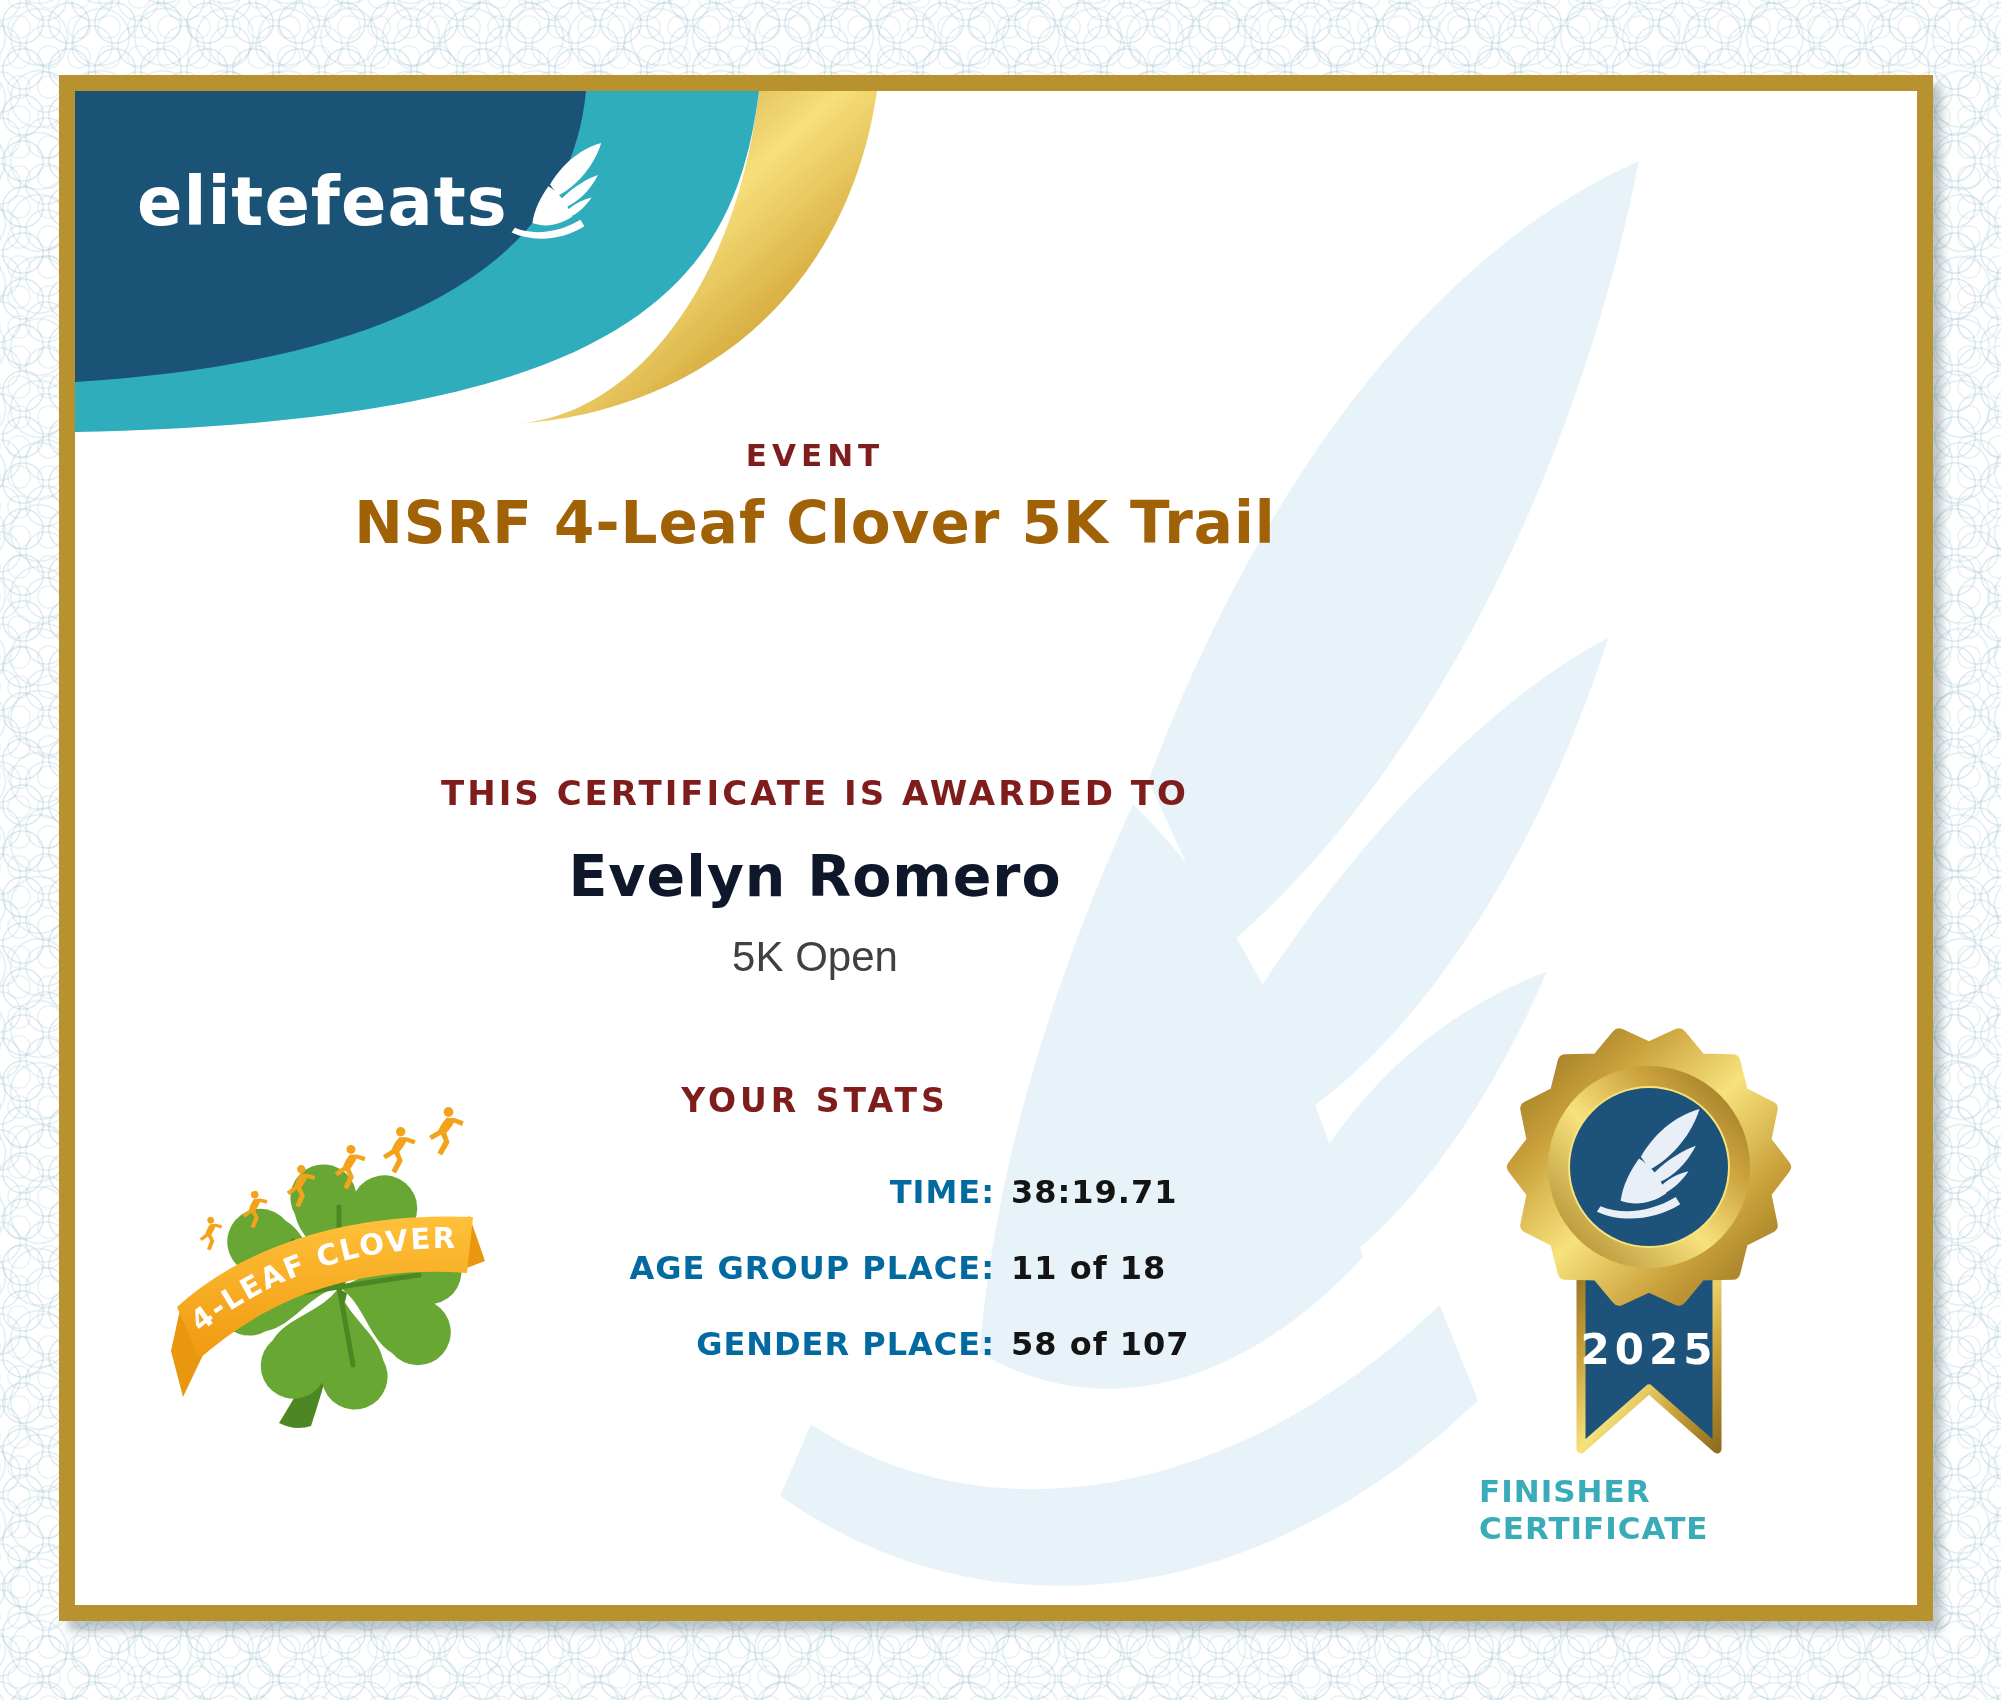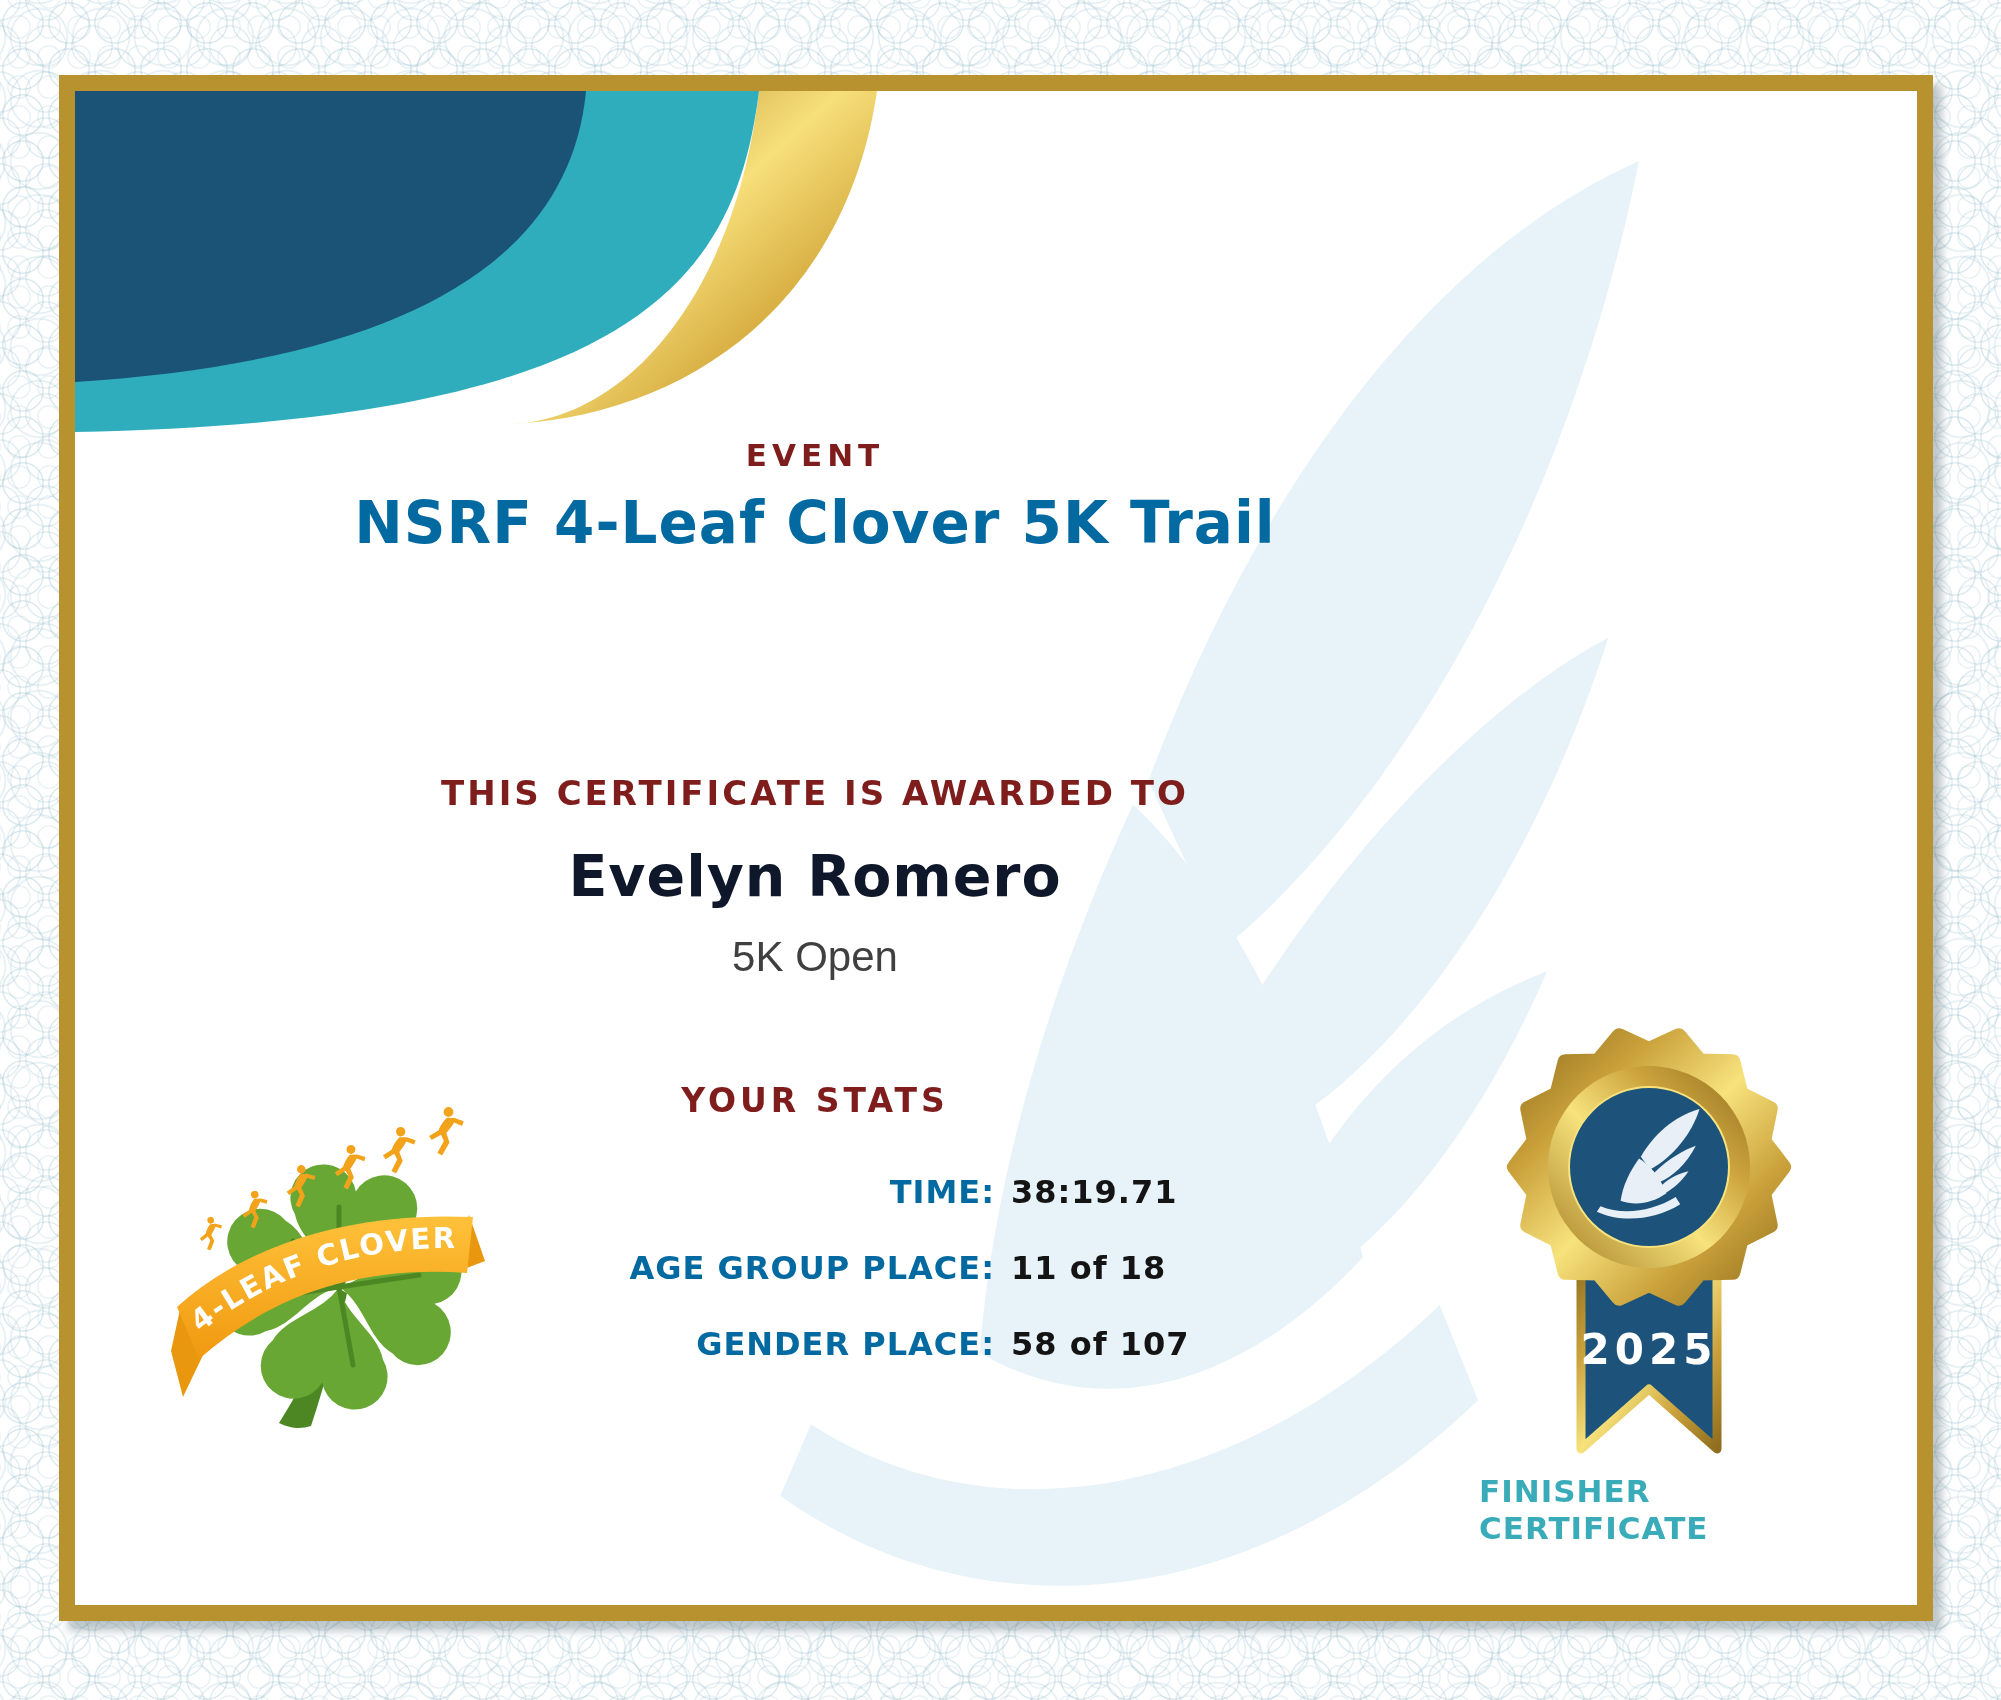--- a/index.html
+++ b/index.html
@@ -32,21 +32,21 @@
   .logo-text{
     position:static;color:#fff;font-size:67px;font-weight:bold;letter-spacing:1px;
     font-family:"DejaVu Sans",sans-serif;line-height:1;padding-top:36px;
   }
   .logo-foot{position:static;width:96px;height:96px;color:#fff;margin-left:2px;margin-top:10px;}
   
   .maincol{left:0;top:0;width:1480px;text-align:center;height:0;}
   .maincol > div{position:absolute;width:100%;}
   .caps{color:#7f1d1d;font-weight:bold;}
   .event-label{top:346px;font-size:31px;letter-spacing:5px;}
-  .event-name{top:398px;font-size:58px;font-weight:bold;color:#0369a1;letter-spacing:1px;}
+  .event-name{top:398px;font-size:58px;font-weight:bold;color:#a16207;letter-spacing:1px;}
   .awarded-label{top:682px;font-size:34px;letter-spacing:3px;}
   .recipient{top:752px;font-size:57px;font-weight:bold;color:#0f172a;letter-spacing:1px;}
   .division{top:842px;font-size:42px;font-weight:normal;color:#404040;font-family:"Liberation Sans",sans-serif;}
   .stats-label{top:990px;font-size:33px;letter-spacing:4px;}
   
   .stats{left:0;top:1082px;width:1842px;}
   .stat-row{position:static;display:flex;align-items:baseline;height:76px;}
   .stat-label{position:static;flex:0 0 920px;text-align:right;color:#0369a1;font-size:32px;font-weight:bold;letter-spacing:1px;}
   .stat-value{position:static;margin-left:16px;color:#141414;font-size:32px;font-weight:bold;letter-spacing:1px;}
   
@@ -105,20 +105,26 @@
   <svg class="watermark" viewBox="0 0 120 120" preserveAspectRatio="none">
     <use href="#wingfoot"></use>
   </svg>
 
   <svg class="header-svg" viewBox="0 0 1210 545">
     <path d="M684,0 L802,0 C772,205 622,322 438,333 C560,326 662,192 684,0 Z" fill="url(#goldSweep)"></path>
     <path d="M0,0 H684 C660,190 560,330 0,341 Z" fill="#2fadbd"></path>
     <path d="M0,0 H511 C495,170 330,270 0,291 Z" fill="#1b5377"></path>
   </svg>
 
+  <div class="logo">
+    <span class="logo-text">elitefeats</span>
+    <svg class="logo-foot" viewBox="0 0 120 120">
+      <use href="#wingfoot"></use>
+    </svg>
+  </div>
 
   <div class="maincol">
     <div class="caps event-label">EVENT</div>
     <div class="event-name">NSRF 4-Leaf Clover 5K Trail</div>
     <div class="caps awarded-label">THIS CERTIFICATE IS AWARDED TO</div>
     <div class="recipient">Evelyn Romero</div>
     <div class="division">5K Open</div>
     <div class="caps stats-label">YOUR STATS</div>
   </div>
 

